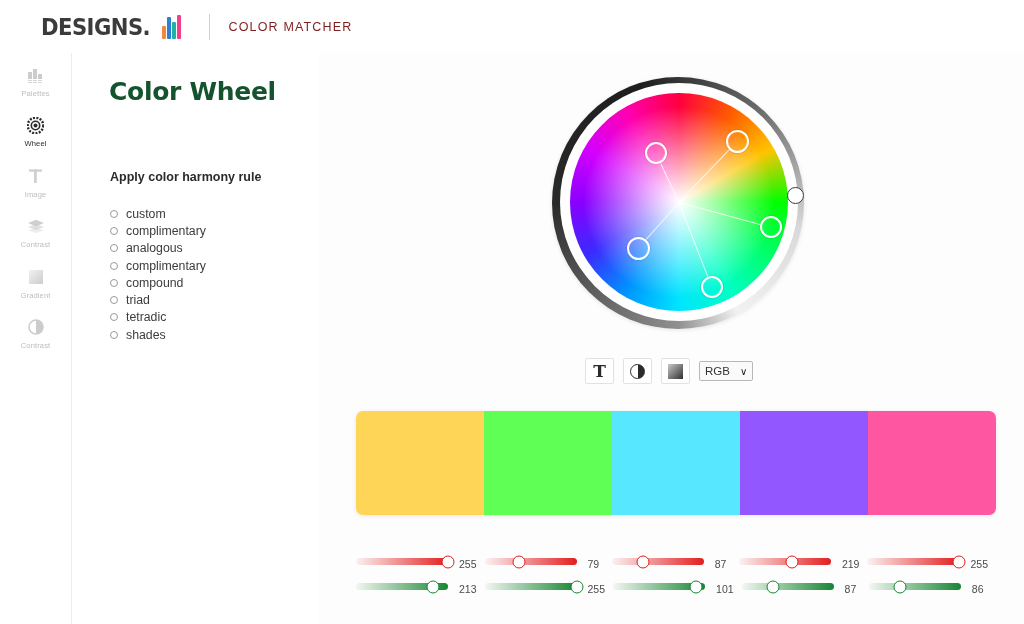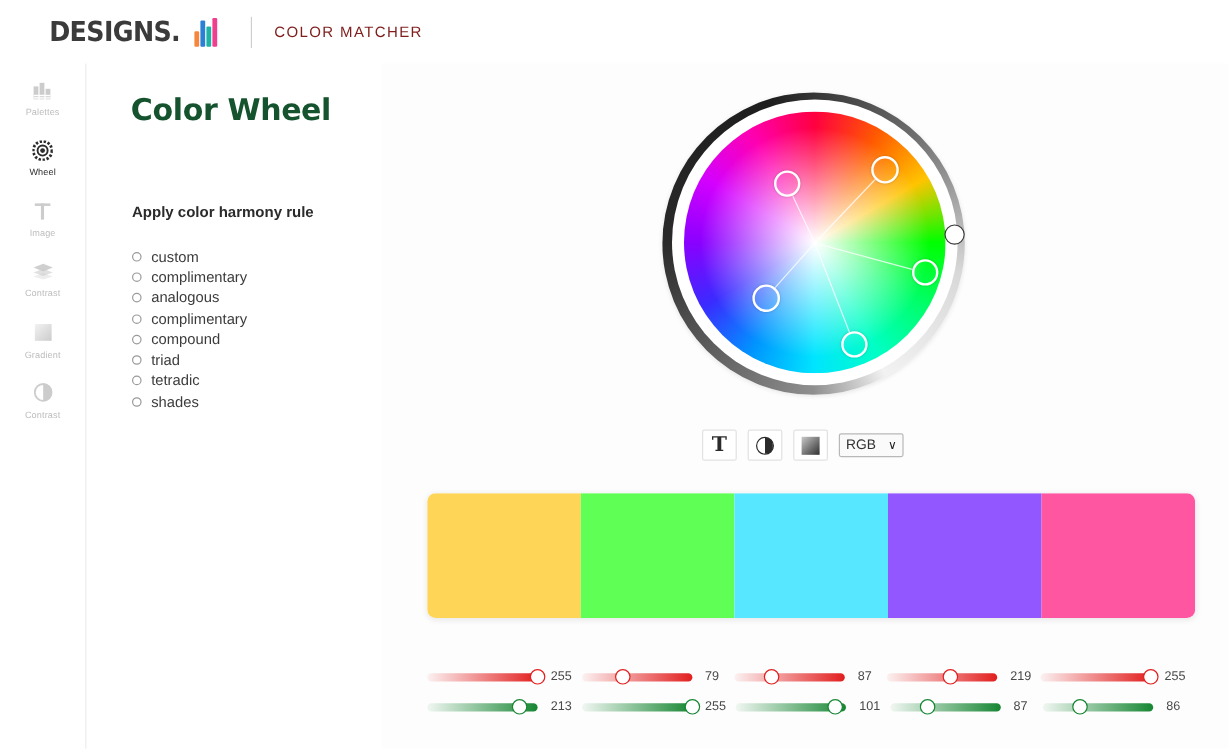--- a/index.html
+++ b/index.html
@@ -144,21 +144,21 @@
     position: absolute; left: 38px; top: 474px; width: 640px; display: flex;
   }
   .hex-cell {
     flex: 1; text-align: center; font-size: 11.3px; color: #3d3d3d;
     font-family: "Liberation Sans", sans-serif;
   }
 
   
   .slider-grid { position: absolute; left: 38px; top: 505px; width: 640px; }
   .slider-line { display: flex; width: 100%; margin-bottom: 13px; }
-  .slider-cell { flex: 1; display: flex; align-items: center; padding-right: 8px; }
+  .slider-cell { flex: 1; display: flex; padding-right: 8px; }
   .track {
     position: relative; height: 7px; border-radius: 4px; width: 92px; flex: none;
   }
   .track.r { background: linear-gradient(to right, rgba(226,30,30,0.05), #e21e1e); }
   .track.g { background: linear-gradient(to right, rgba(22,134,50,0.05), #168632); }
   .thumb {
     position: absolute; top: 50%; width: 13px; height: 13px; border-radius: 50%;
     background: #ffffff; transform: translate(-50%, -50%); cursor: pointer;
   }
   .thumb.r { border: 1.8px solid #e21e1e; }

